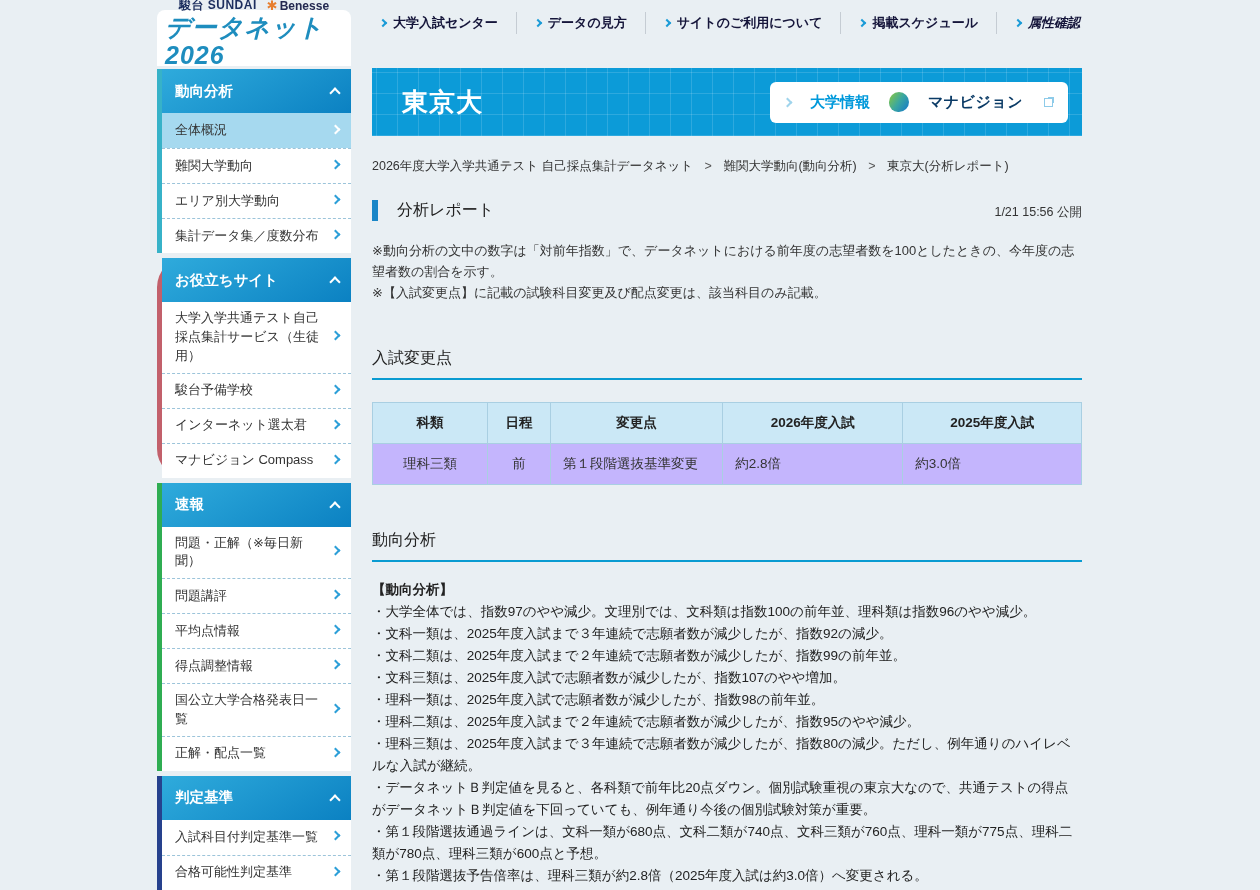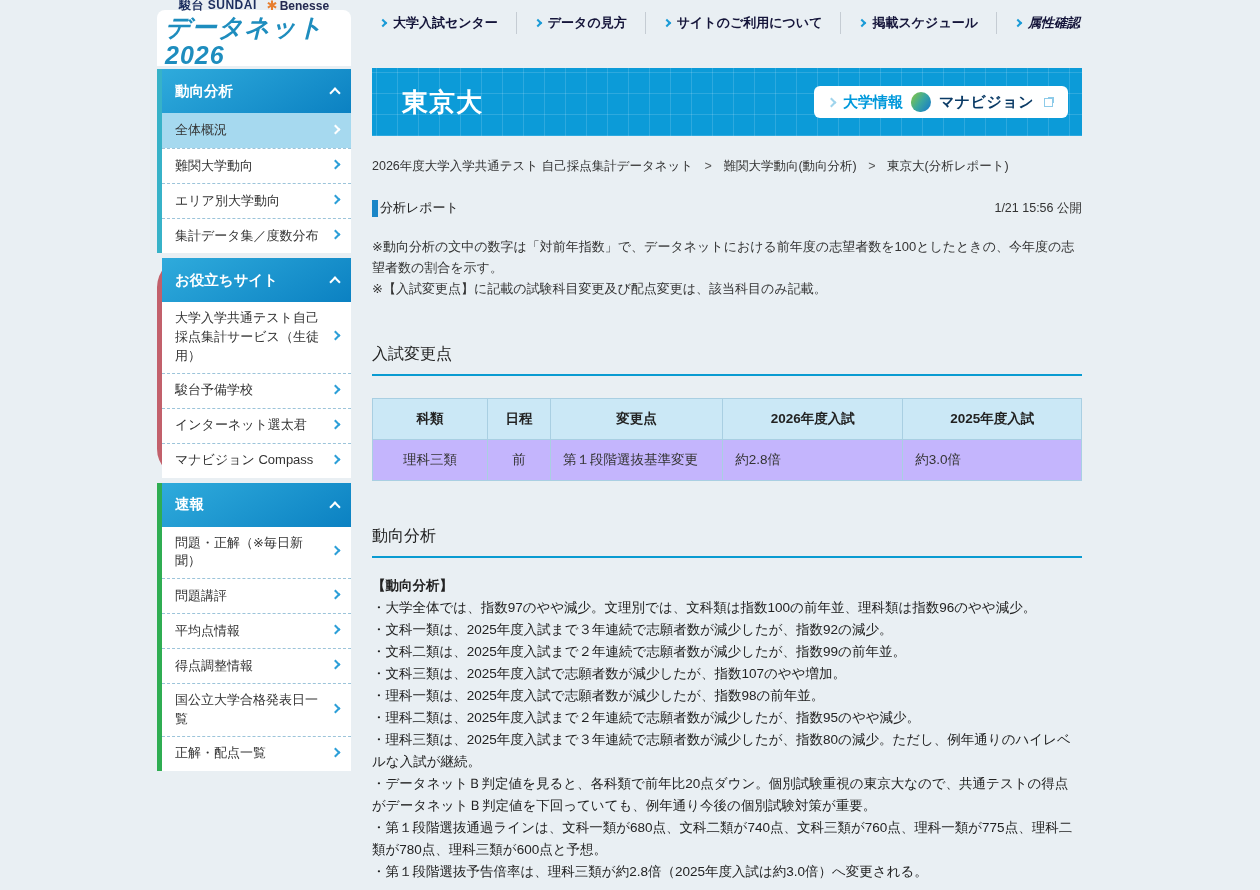--- a/index.html
+++ b/index.html
@@ -67,41 +67,41 @@
     background-color:#0c9bd8;
     background-image:
       linear-gradient(rgba(255,255,255,.14) 1px, transparent 1px),
       linear-gradient(90deg, rgba(255,255,255,.14) 1px, transparent 1px);
     background-size:21px 21px; background-position:4px 4px;
     display:flex; align-items:center; justify-content:space-between;
     padding:0 14px 0 30px;
   }
   .banner-title { color:#fff; font-size:26px; font-weight:bold; letter-spacing:1px; }
   .uni-btn {
-    background:#fff; border-radius:6px; height:32px;
-    display:flex; align-items:center; gap:8px; padding:0 14px;
+    background:#fff; border-radius:6px; height:41px;
+    display:flex; align-items:center; gap:19px; padding:0 14px;
     cursor:pointer;
   }
   .uni-btn-chev { width:7px; height:7px; border-right:2px solid #9fd4ec; border-bottom:2px solid #9fd4ec; transform:rotate(-45deg); }
   .uni-btn-label { color:#0099db; font-size:15px; font-weight:bold; }
   .mana-orb { width:20px; height:20px; border-radius:50% 50% 50% 45%;
     background:linear-gradient(125deg,#7cc24f 10%,#3aa7a0 50%,#1b7fc4 90%); }
   .mana-label { color:#0b3b66; font-size:15px; font-weight:bold; letter-spacing:.5px; }
   .ext-icon { position:relative; width:10px; height:10px; margin-left:2px; }
   .ext-icon::before { content:""; position:absolute; left:0; bottom:0; width:7px; height:7px; border:1.5px solid #8ecbe9; }
   .ext-icon::after { content:""; position:absolute; right:0; top:0; width:5px; height:5px; border-top:1.5px solid #8ecbe9; border-right:1.5px solid #8ecbe9; }
 
   .breadcrumb { margin-top:22px; font-size:12.5px; color:#333; }
   .breadcrumb .crumb-link { cursor:pointer; }
   .breadcrumb .sep { margin:0 8px; color:#555; }
 
   .title-row { margin-top:25px; display:flex; justify-content:space-between; align-items:flex-end; }
   .report-title {
-    border-left:6px solid #1a86c7; padding-left:2px;
-    font-size:13px; color:#222; line-height:1.3;
+    border-left:6px solid #1a86c7; padding-left:19px;
+    font-size:16px; color:#222; line-height:1.3;
   }
   .pub-date { font-size:12.5px; color:#333; }
 
   .notes { margin-top:19px; font-size:13px; line-height:1.62; color:#333; }
 
   .sec-heading {
     margin-top:45px; font-size:16px; color:#222;
     padding-bottom:9px; border-bottom:2px solid #0a9bd1;
   }
 
@@ -206,20 +206,34 @@
     <div class="side-item">
       <span>国公立大学合格発表日一覧</span>
       <span class="chev chev-right"></span>
     </div>
     <div class="side-item">
       <span>正解・配点一覧</span>
       <span class="chev chev-right"></span>
     </div>
   </div>
 
+  <div class="side-section" style="border-left-color: rgb(38, 65, 141);">
+    <div class="side-header">
+      <span>判定基準</span>
+      <span class="chev-up-w"></span>
+    </div>
+    <div class="side-item">
+      <span>入試科目付判定基準一覧</span>
+      <span class="chev chev-right"></span>
+    </div>
+    <div class="side-item">
+      <span>合格可能性判定基準</span>
+      <span class="chev chev-right"></span>
+    </div>
+  </div>
 
 </div>
 
 <div class="main">
 
   <div class="top-nav">
     <div class="top-nav-item">
       <span class="nav-chev"></span>
       <span>大学入試センター</span>
     </div>

